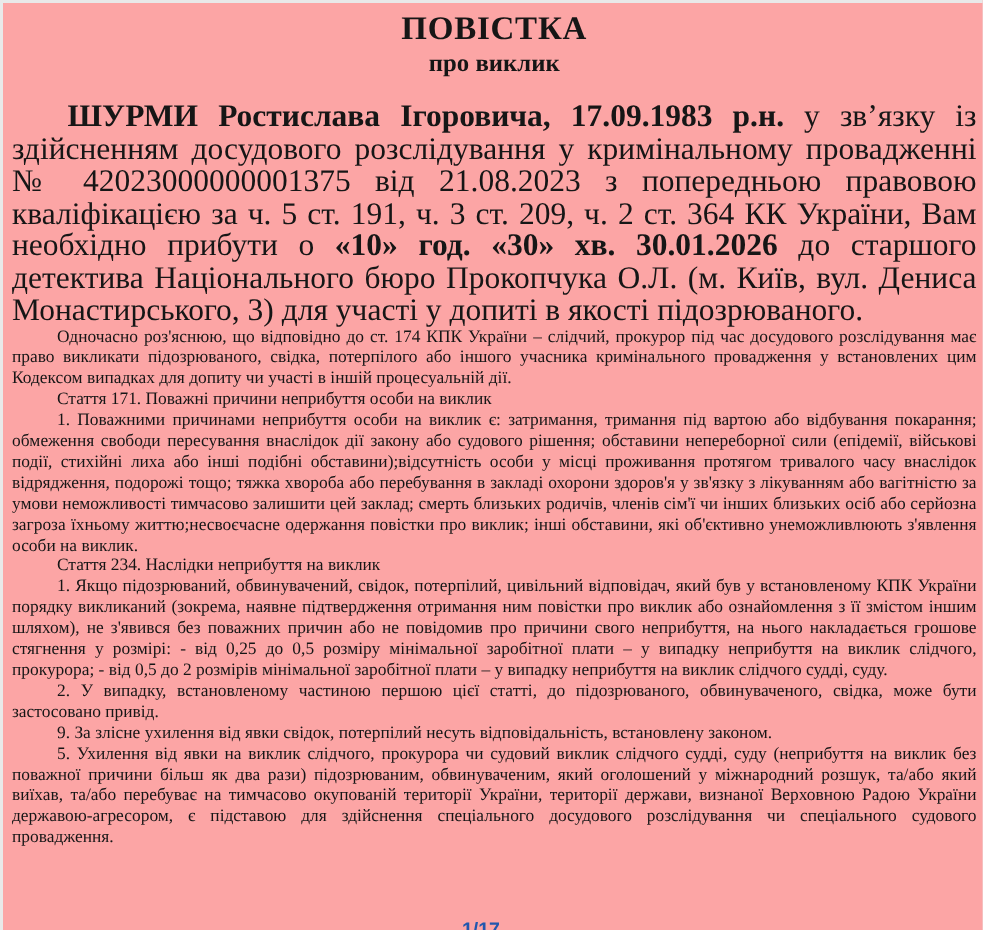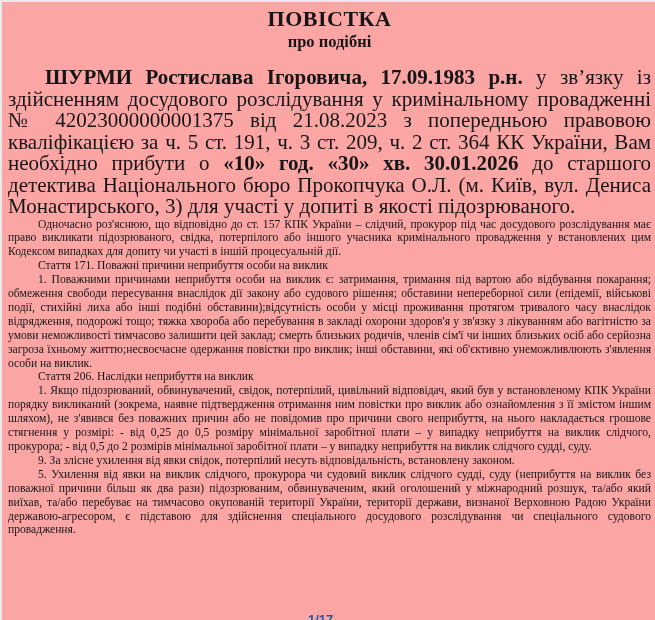--- a/index.html
+++ b/index.html
@@ -60,35 +60,36 @@
     line-height: 15px;
   }
 </style>
 </head>
 <body>
 
 <div class="page">
 
   <h1 class="doc-title">ПОВІСТКА</h1>
 
-  <h2 class="doc-subtitle">про подібні</h2>
+  <h2 class="doc-subtitle">про виклик</h2>
 
   <p class="para-large"><span class="bold">ШУРМИ Ростислава Ігоровича, 17.09.1983 р.н.</span><span> у зв’язку із здійсненням досудового розслідування у кримінальному провадженні № 42023000000001375 від 21.08.2023 з попередньою правовою кваліфікацією за ч. 5 ст. 191, ч. 3 ст. 209, ч. 2 ст. 364 КК України, Вам необхідно прибути о </span><span class="bold">«10» год. «30» хв. 30.01.2026</span><span> до старшого детектива Національного бюро Прокопчука О.Л. (м. Київ, вул. Дениса Монастирського, 3) для участі у допиті в якості підозрюваного.</span></p>
 
 
-  <p class="para-small">Одночасно роз'яснюю, що відповідно до ст. 157 КПК України – слідчий, прокурор під час досудового розслідування має право викликати підозрюваного, свідка, потерпілого або іншого учасника кримінального провадження у встановлених цим Кодексом випадках для допиту чи участі в іншій процесуальній дії.</p>
+  <p class="para-small">Одночасно роз'яснюю, що відповідно до ст. 174 КПК України – слідчий, прокурор під час досудового розслідування має право викликати підозрюваного, свідка, потерпілого або іншого учасника кримінального провадження у встановлених цим Кодексом випадках для допиту чи участі в іншій процесуальній дії.</p>
 
   <p class="para-small">Стаття 171. Поважні причини неприбуття особи на виклик</p>
 
   <p class="para-small">1. Поважними причинами неприбуття особи на виклик є: затримання, тримання під вартою або відбування покарання;  обмеження свободи пересування внаслідок дії закону або судового рішення; обставини непереборної сили (епідемії, військові події, стихійні лиха або інші подібні обставини);відсутність особи у місці проживання протягом тривалого часу внаслідок відрядження, подорожі тощо; тяжка хвороба або перебування в закладі охорони здоров'я у зв'язку з лікуванням або вагітністю за умови неможливості тимчасово залишити цей заклад; смерть близьких родичів, членів сім'ї чи інших близьких осіб або серйозна загроза їхньому життю;несвоєчасне одержання повістки про виклик; інші обставини, які об'єктивно унеможливлюють з'явлення особи на виклик.</p>
 
-  <p class="para-small">Стаття 206. Наслідки неприбуття на виклик</p>
+  <p class="para-small">Стаття 234. Наслідки неприбуття на виклик</p>
 
   <p class="para-small">1. Якщо підозрюваний, обвинувачений, свідок, потерпілий, цивільний відповідач, який був у встановленому КПК України порядку викликаний (зокрема, наявне підтвердження отримання ним повістки про виклик або ознайомлення з її змістом іншим шляхом), не з'явився без поважних причин або не повідомив про причини свого неприбуття, на нього накладається грошове стягнення у розмірі: - від 0,25 до 0,5 розміру мінімальної заробітної плати – у випадку неприбуття на виклик слідчого, прокурора; - від 0,5 до 2 розмірів мінімальної заробітної плати – у випадку неприбуття на виклик слідчого судді, суду.</p>
 
+  <p class="para-small">2. У випадку, встановленому частиною першою цієї статті, до підозрюваного, обвинуваченого, свідка, може бути застосовано привід.</p>
 
   <p class="para-small">9. За злісне ухилення від явки свідок, потерпілий несуть відповідальність, встановлену законом.</p>
 
   <p class="para-small">5. Ухилення від явки на виклик слідчого, прокурора чи судовий виклик слідчого судді, суду (неприбуття на виклик без поважної причини більш як два рази) підозрюваним, обвинуваченим, який оголошений у міжнародний розшук, та/або який виїхав, та/або перебуває на тимчасово окупованій території України, території держави, визнаної Верховною Радою України державою-агресором, є підставою для здійснення спеціального досудового розслідування чи спеціального судового провадження.</p>
 
   <div class="page-marker">1/17</div>
 
 </div>
 
 </body></html>

